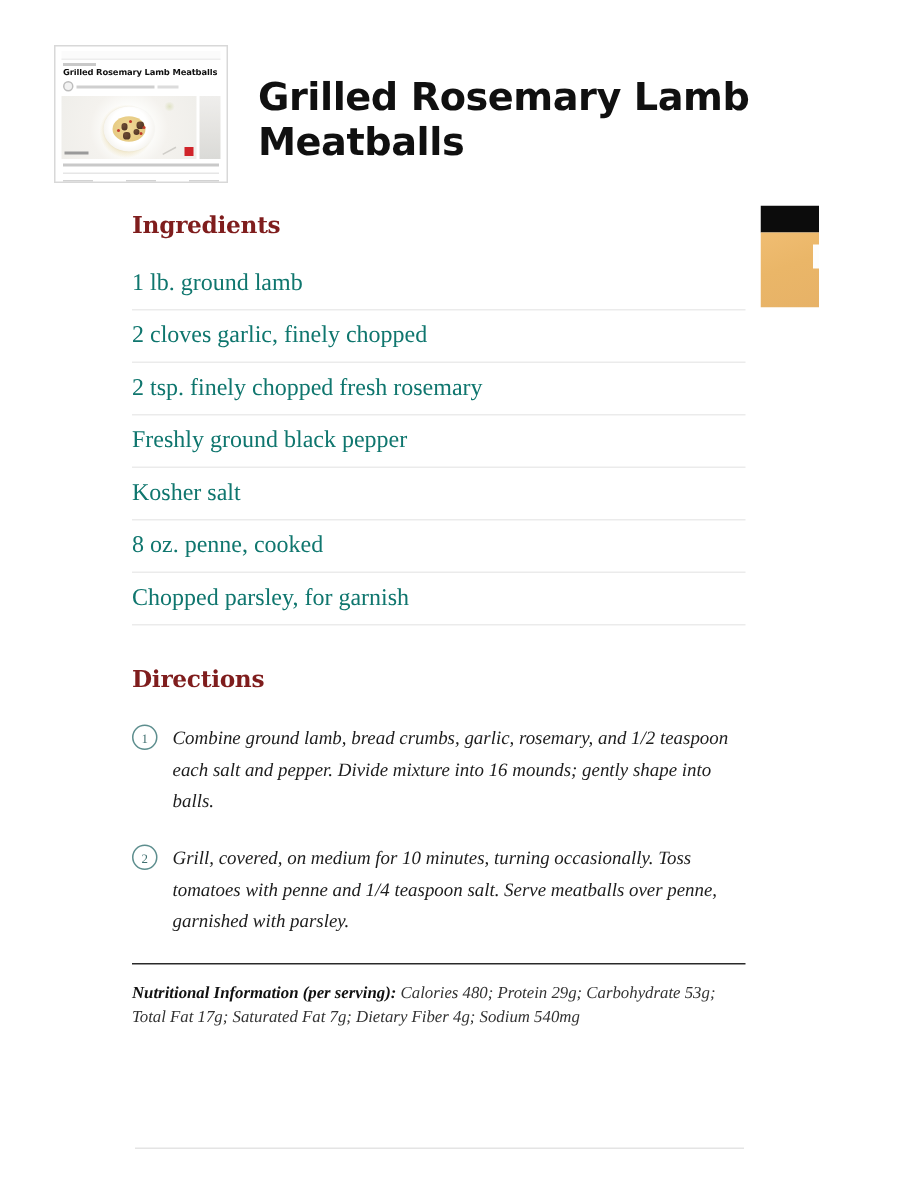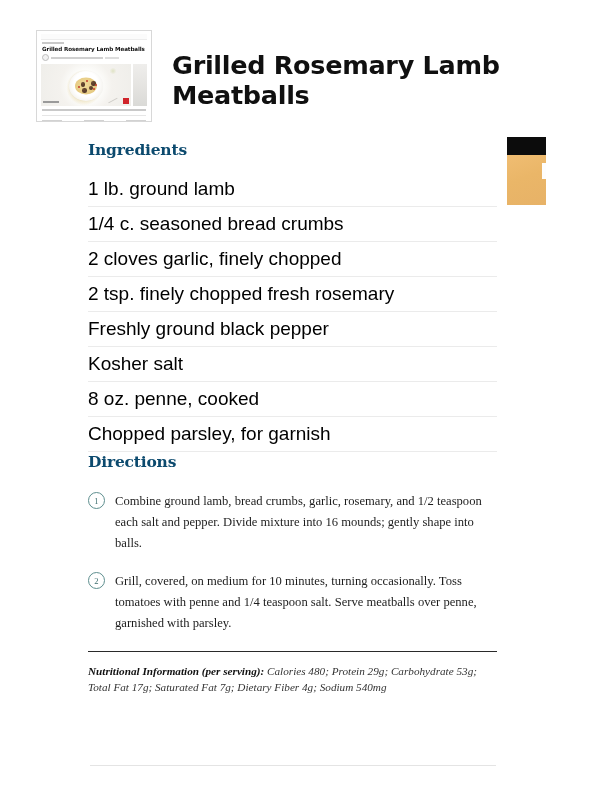--- a/index.html
+++ b/index.html
@@ -228,34 +228,34 @@
     left: 88px;
     top: 140px;
     width: 409px;
   }
 
   .section-heading {
     font-family: "DejaVu Serif", serif;
     font-weight: bold;
     font-size: 15.5px;
     letter-spacing: -0.2px;
-    color: #0c4a6e;
+    color: #7f1d1d;
     margin: 0 0 18px 0;
   }
 
   .ingredients {
     list-style: none;
     margin: 0;
     padding: 0;
   }
   .ingredient-row {
-    font-family: Liberation Sans, sans-serif;
-    font-size: 19px;
+    font-family: Liberation Serif, serif;
+    font-size: 16px;
     line-height: 15px;
-    color: #000000;
+    color: #0f766e;
     padding: 9px 0 10px 0;
     border-bottom: 1px solid #ebebeb;
   }
   .ingredient-row:first-child {
     padding-top: 4px;
   }
 
   .cta-row {
     display: flex;
     align-items: center;
@@ -276,20 +276,21 @@
   }
   .powered-by {
     margin-left: 17px;
     font-family: "DejaVu Sans", sans-serif;
     font-size: 7.4px;
     color: #9b9b9b;
     letter-spacing: 0.1px;
   }
 
   .directions-heading {
+    margin-top: 26px;
     margin-bottom: 20px;
   }
 
   .steps {
     list-style: none;
     margin: 0;
     padding: 0;
   }
   .step {
     display: flex;
@@ -310,20 +311,21 @@
     justify-content: center;
     margin-top: 1px;
     box-sizing: border-box;
   }
   .step-text {
     margin-left: 10px;
     font-family: "Liberation Serif", serif;
     font-size: 12.6px;
     line-height: 21px;
     color: #1d1d1d;
+    font-style: italic;
   }
 
   .nutrition-rule {
     border-top: 1.4px solid #2a2a2a;
     margin-top: 14px;
     margin-bottom: 9px;
   }
   .nutrition {
     font-family: "Liberation Serif", serif;
     font-size: 11.2px;
@@ -395,21 +397,20 @@
   <div class="band-black"></div>
   <div class="band-tan"></div>
 </div>
 
 <div class="content">
 
   <h2 class="section-heading">Ingredients</h2>
 
   <ul class="ingredients">
     <li class="ingredient-row">1 lb. ground lamb</li>
-    <li class="ingredient-row">1/4 c. seasoned bread crumbs</li>
     <li class="ingredient-row">2 cloves garlic, finely chopped</li>
     <li class="ingredient-row">2 tsp. finely chopped fresh rosemary</li>
     <li class="ingredient-row">Freshly ground black pepper</li>
     <li class="ingredient-row">Kosher salt</li>
     <li class="ingredient-row">8 oz. penne, cooked</li>
     <li class="ingredient-row">Chopped parsley, for garnish</li>
   </ul>
 
 
   <h2 class="section-heading directions-heading">Directions</h2>

